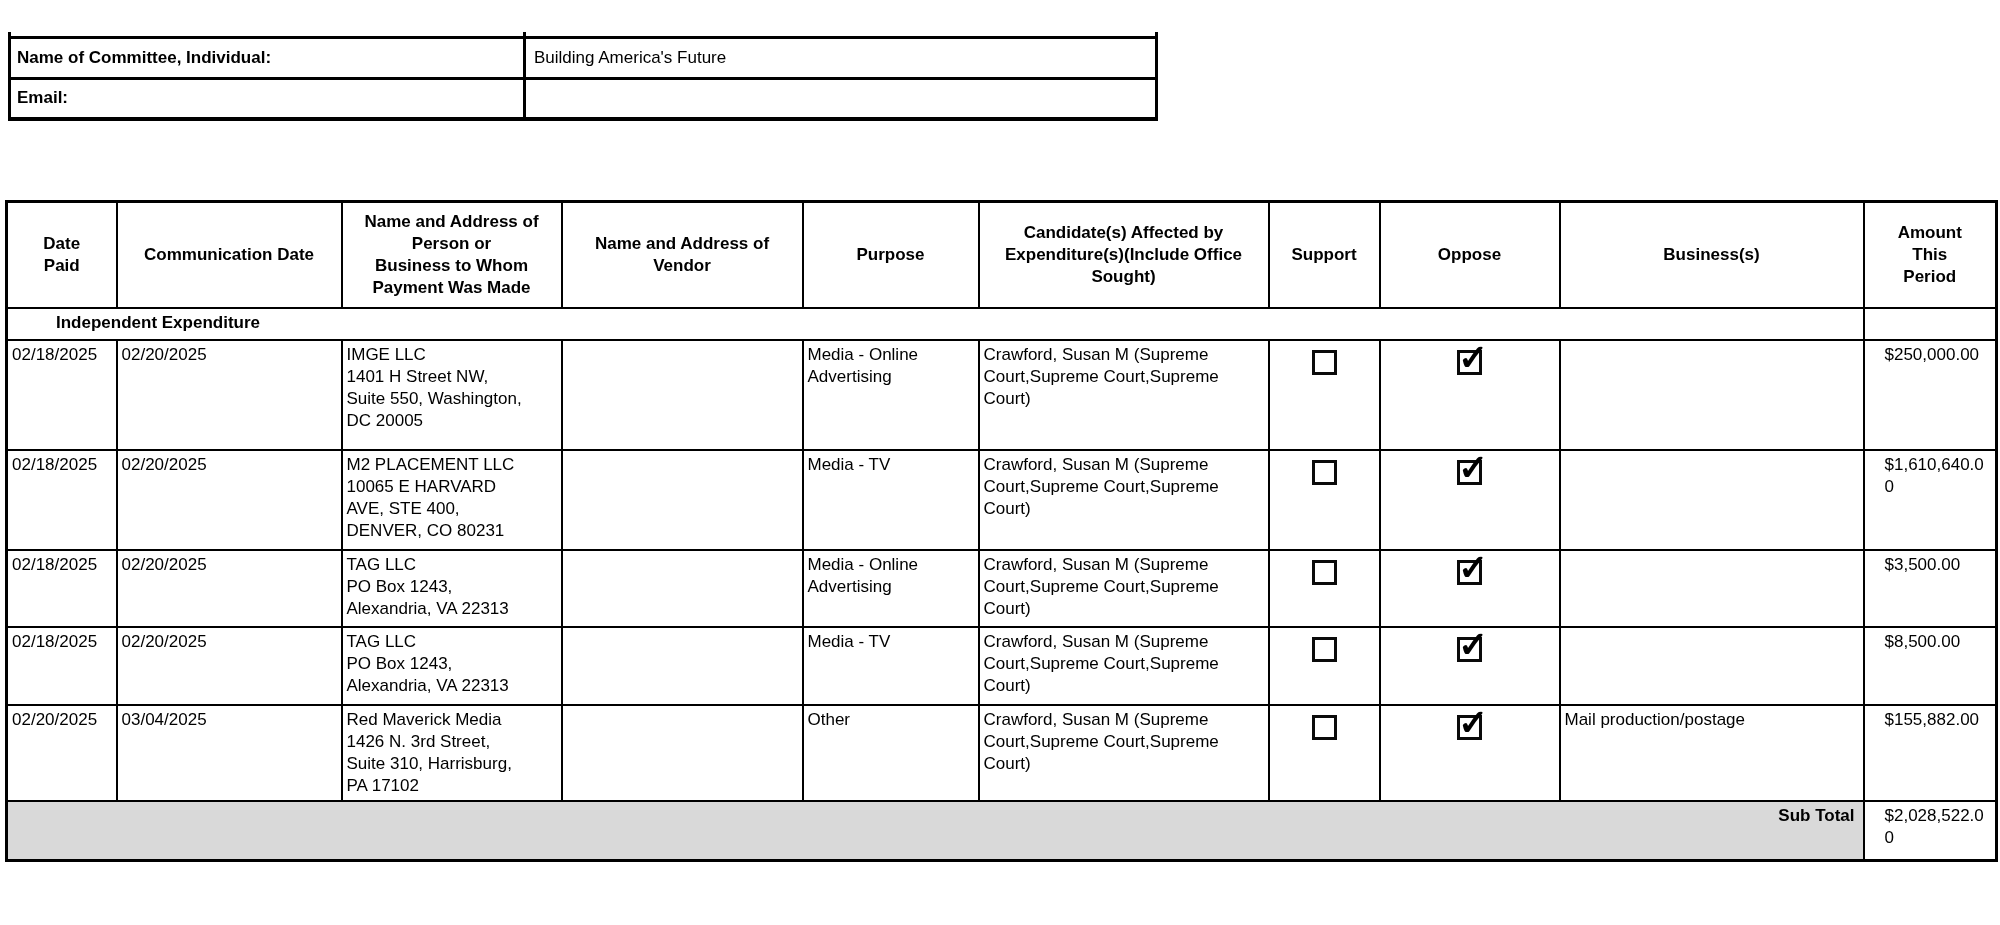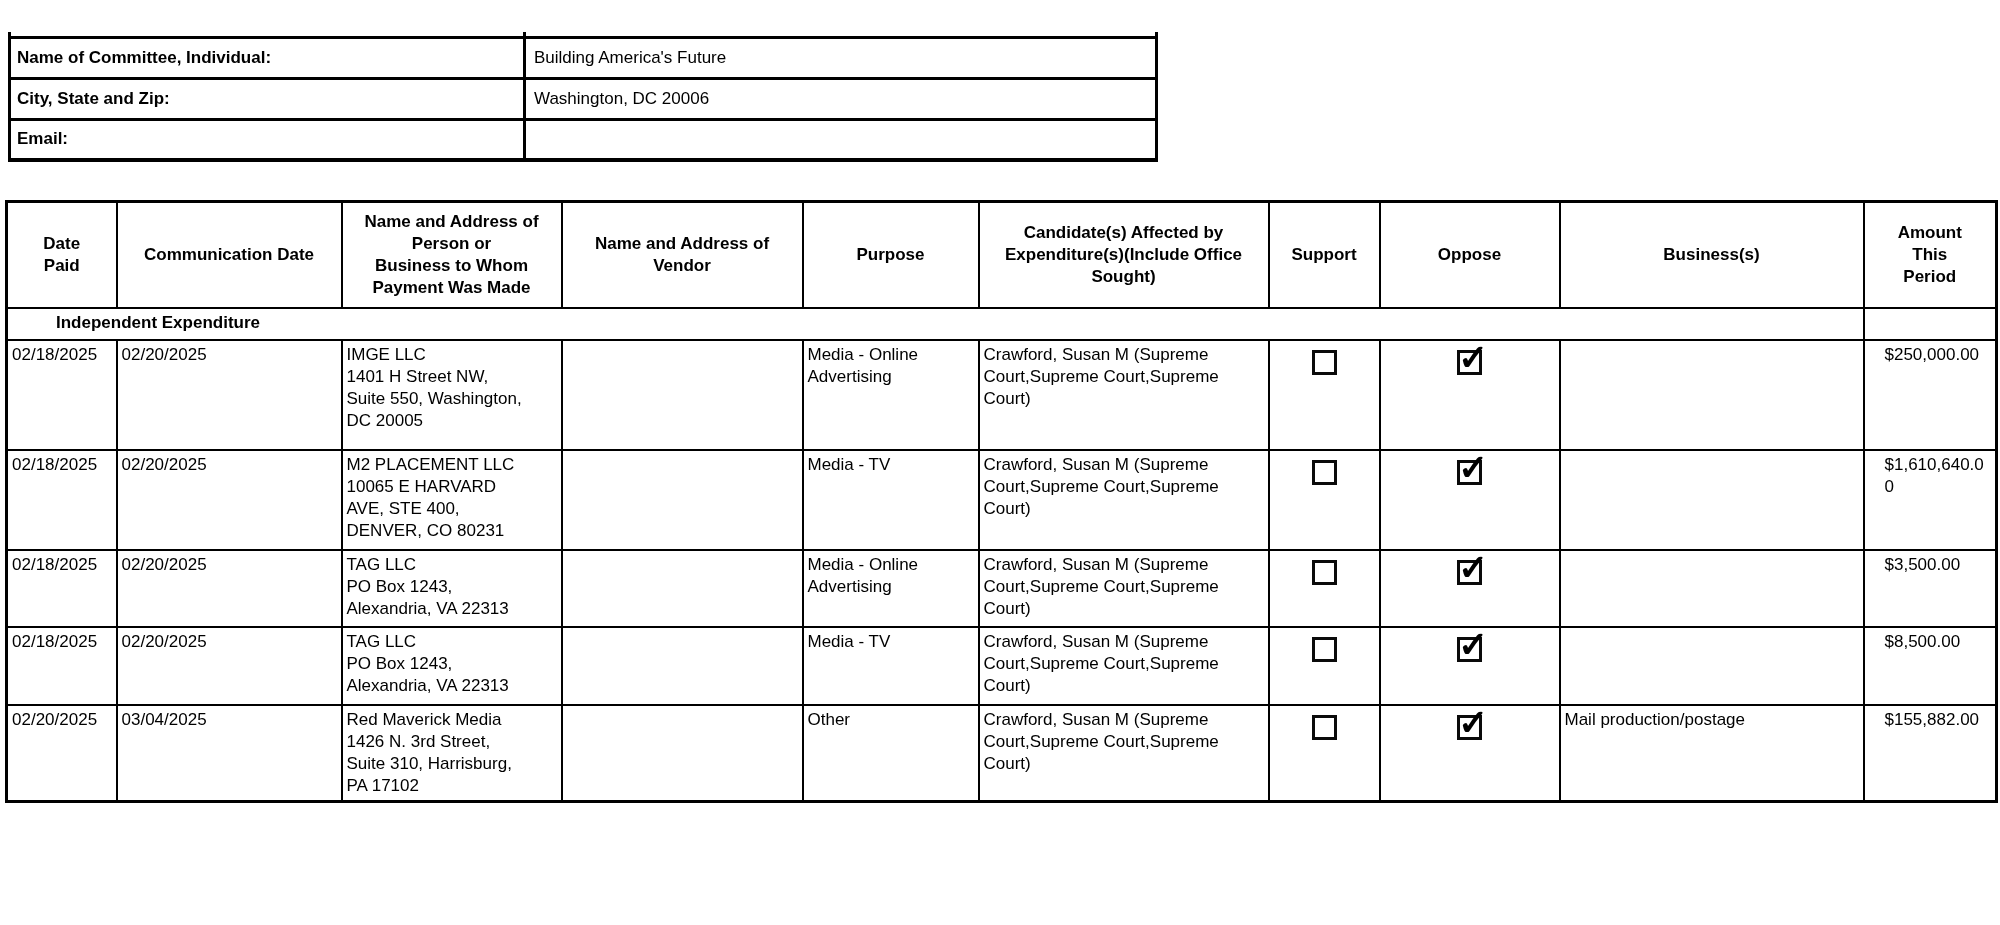--- a/index.html
+++ b/index.html
@@ -70,24 +70,20 @@
         <col style="width:632px">
       </colgroup>
     <tbody>
       <tr class="cut-row">
         <td></td>
         <td></td>
       </tr>
     <tr class="info-row">
           <td class="lbl">Name of Committee, Individual:</td>
           <td>Building America's Future</td>
-        </tr>
-        <tr class="info-row">
-          <td class="lbl">City, State and Zip:</td>
-          <td>Washington, DC 20006</td>
         </tr>
         <tr class="info-row">
           <td class="lbl">Email:</td>
           <td></td>
         </tr>
       </tbody>
   </table>
 
   <table class="exp-table">
     <colgroup>
@@ -198,16 +194,20 @@
           <td></td>
           <td>Other</td>
           <td>Crawford, Susan M (Supreme Court,Supreme Court,Supreme Court)</td>
           <td class="cb-cell"><span class="checkbox"></span></td>
           <td class="cb-cell"><span class="checkbox"><span class="check">✓</span></span></td>
           <td>Mail production/postage</td>
           <td class="amount">$155,882.00</td>
         </tr>
       </tbody>
     <tfoot>
+      <tr class="subtotal-row">
+        <td colspan="9" class="total-label">Sub Total</td>
+        <td class="amount">$2,028,522.00</td>
+      </tr>
     </tfoot>
   </table>
 
 </div>
 
 </body></html>

